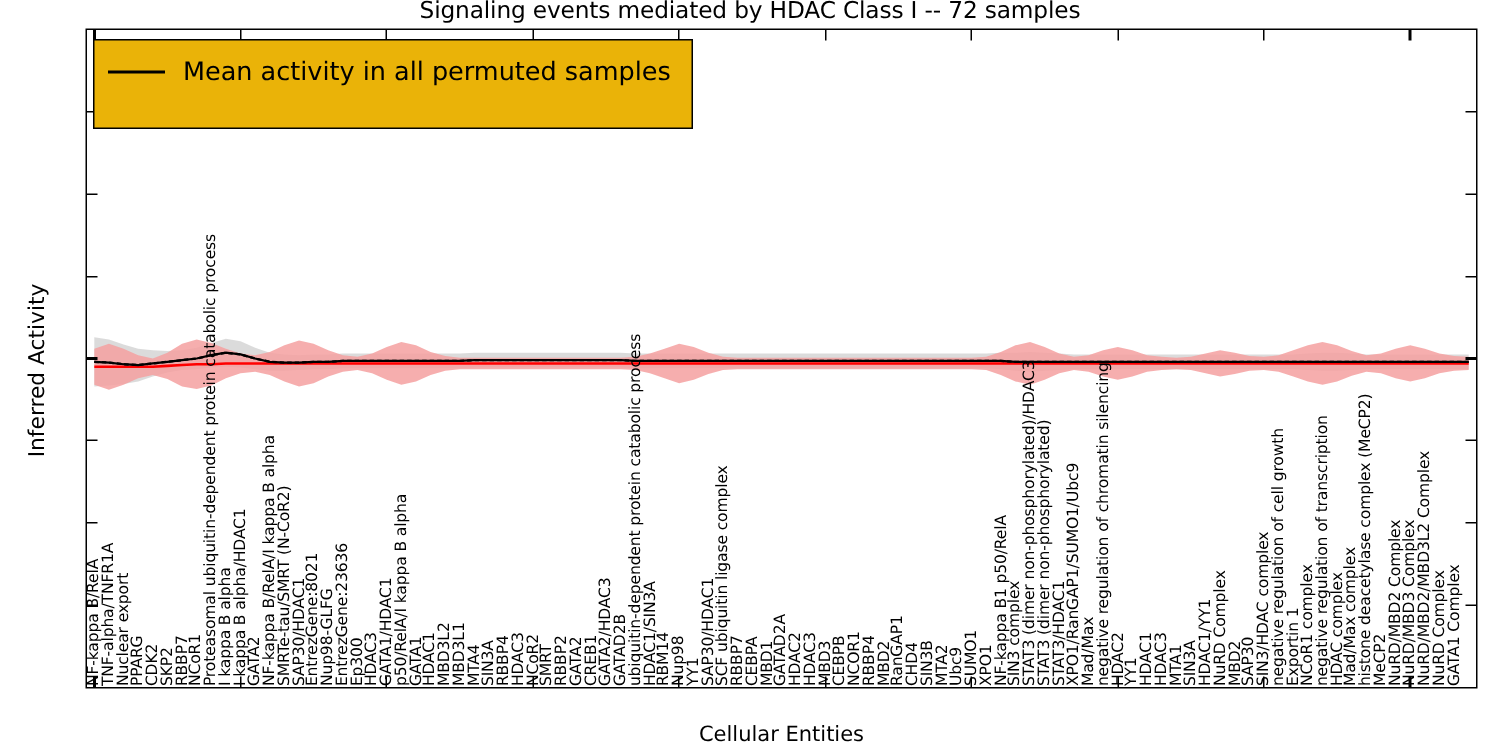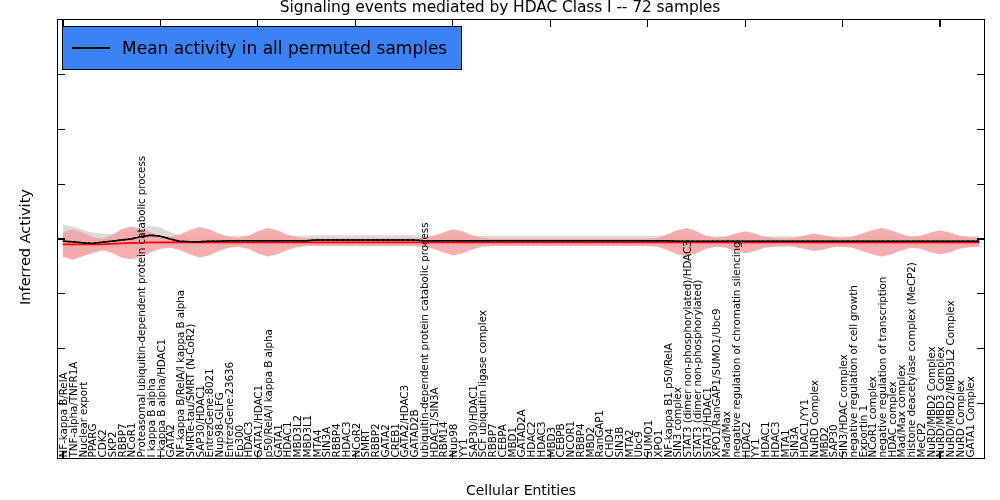--- a/index.html
+++ b/index.html
@@ -106,22 +106,22 @@
   
   #plotsvg {
     position: absolute;
     left: 0; top: 0;
   }
   
   #legend {
     position: absolute;
     left: 62px; top: 26px;
     border: 1.3px solid #000;
-    background: #3b82f6;
-    padding: 7px 14px 8px 9px;
+    background: #eab308;
+    padding: 7px 14px 24px 9px;
     box-sizing: border-box;
     z-index: 20;
   }
   .legend-row {
     display: flex;
     align-items: center;
     height: 27px;
   }
   .legend-swatch {
     width: 38px;

